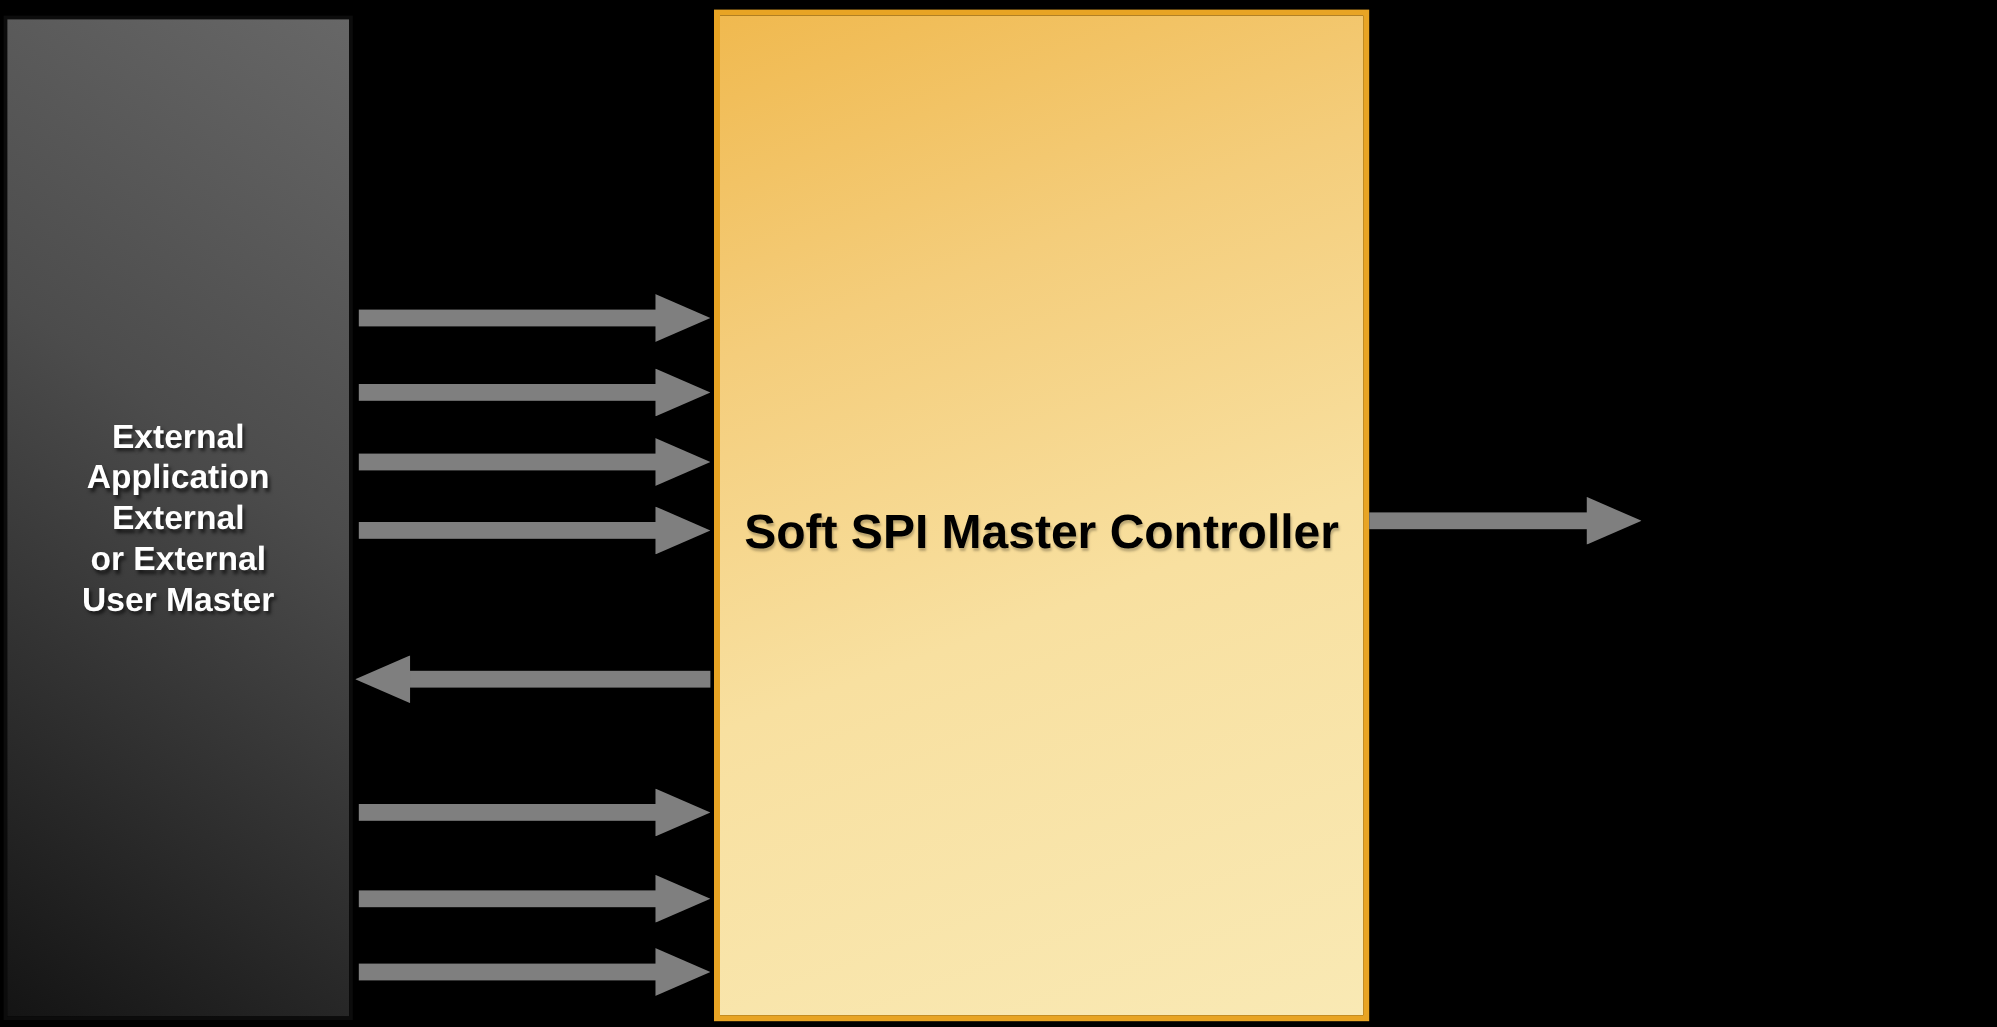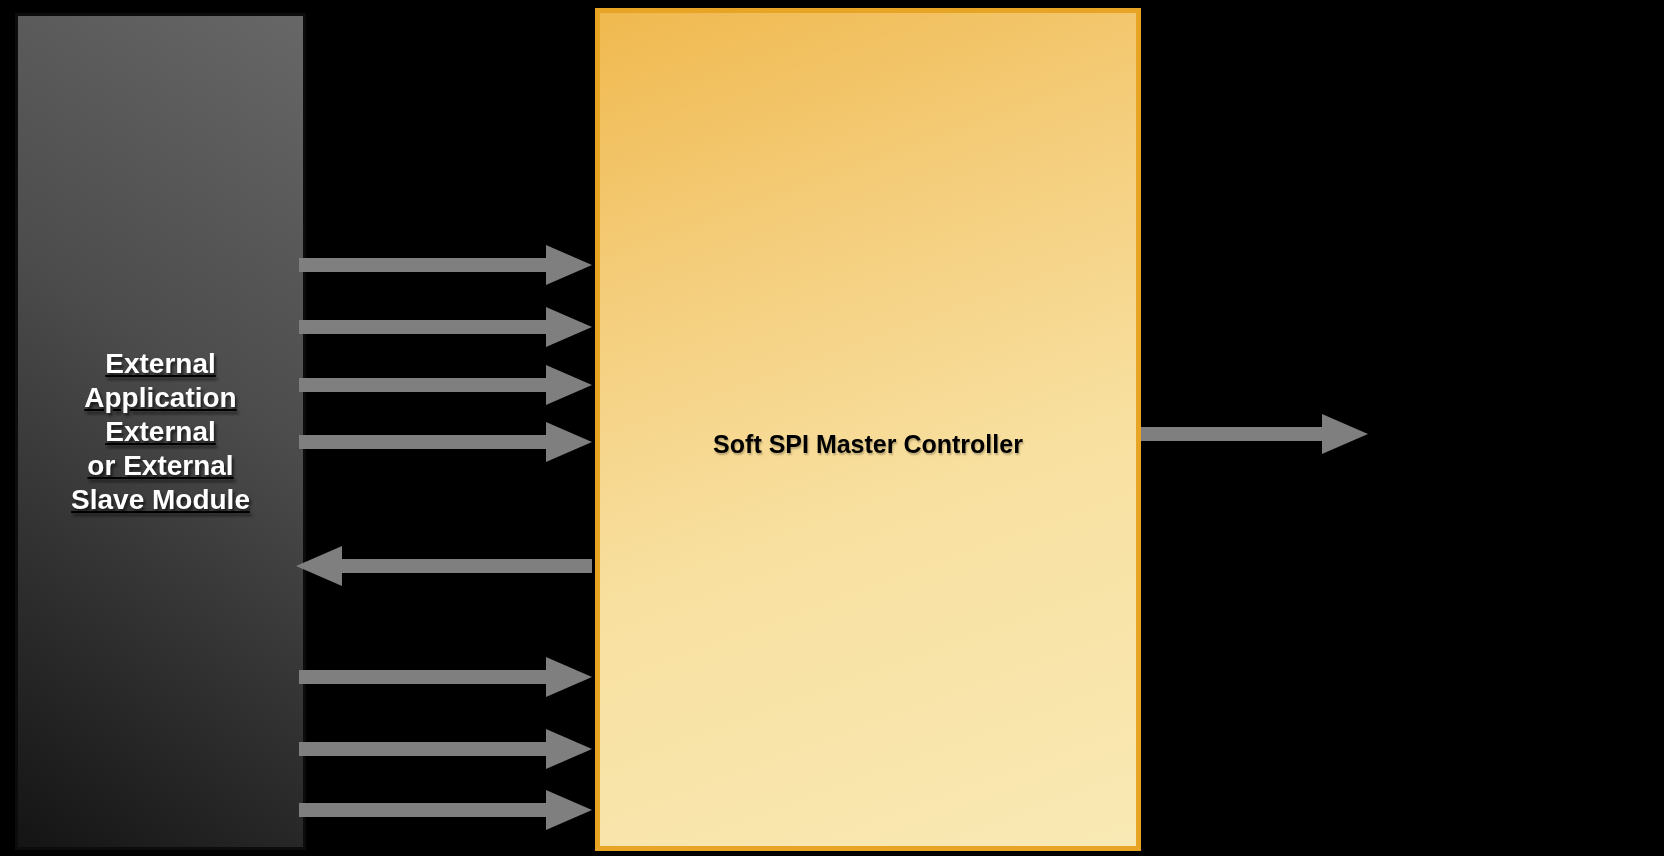--- a/index.html
+++ b/index.html
@@ -10,38 +10,37 @@
     background:var(--bg,#000);
     overflow:hidden;
     font-family:"Liberation Sans",sans-serif;
   }
   .block{
     position:absolute;
     display:flex;flex-direction:column;align-items:center;justify-content:center;
     text-align:center;font-weight:bold;
   }
   .block-external{
-    left:15px;top:13px;width:291px;height:837px;
+    left:3px;top:13px;width:291px;height:837px;
     border:3px solid #0c0c0c;
     background:linear-gradient(215deg,#676767 0%,#4c4c4c 42%,#141414 100%);
-    text-decoration:underline;
   }
   .block-external .line, .block-slave .line{
     color:var(--dark-box-text,#fff);
     font-size:28px;line-height:34px;
     text-shadow:2px 3px 3px rgba(0,0,0,0.6);
   }
   .block-controller{
     left:595px;top:8px;width:546px;height:843px;
     border:5px solid var(--controller-border,#E8A424);
     background:linear-gradient(160deg,#F0B94F 0%,#F4CD7B 28%,#F8E0A0 58%,#F9E9B4 100%);
   }
   .block-controller .title{
     color:var(--controller-text,#000);
-    font-size:25px;line-height:38px;
+    font-size:40px;line-height:38px;
     transform:translateY(14px);
     text-shadow:1px 2px 2px rgba(0,0,0,0.25);
   }
   .block-slave{
     left:1368px;top:262px;width:292px;height:270px;
     border:4px solid #0c0c0c;
     background:linear-gradient(200deg,#5c5c5c 0%,#484848 55%,#303030 100%);
   }
   .arrows-layer{position:absolute;left:0;top:0;width:100%;height:100%;}
   .arrow{position:absolute;height:40px;}
@@ -55,21 +54,21 @@
 </head>
 <body>
 
 <div class="stage">
 
   <div class="block block-external">
     <div class="line">External</div>
     <div class="line">Application</div>
     <div class="line">External</div>
     <div class="line">or External</div>
-    <div class="line">Slave Module</div>
+    <div class="line">User Master</div>
   </div>
 
   <div class="block block-controller">
     <div class="title">Soft SPI Master Controller</div>
   </div>
 
 
   <div class="arrows-layer">
       <div class="arrow right" style="left: 299px; top: 245px; width: 293px;">
         <div class="shaft"></div>

